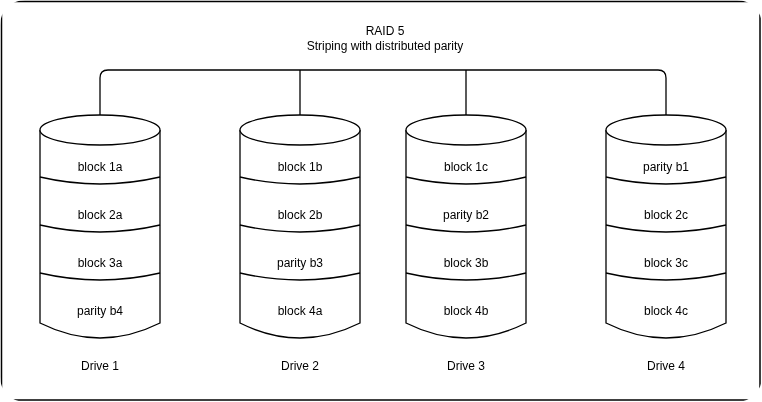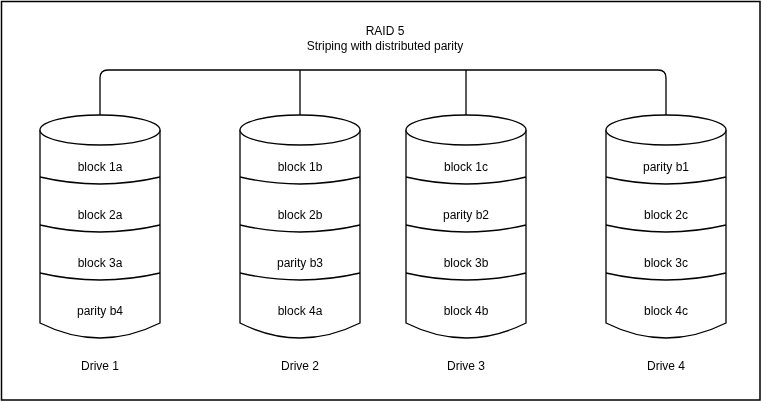--- a/index.html
+++ b/index.html
@@ -7,20 +7,21 @@
     padding: 0;
     background: #ffffff;
   }
   .canvas {
     position: relative;
     width: 762px;
     height: 402px;
     background: #ffffff;
     overflow: hidden;
     font-family: "Liberation Sans", sans-serif;
+    border-radius: 25px;
   }
   svg text {
     font-family: "Liberation Sans", sans-serif;
     font-size: 12px;
     fill: #000000;
   }
   svg .title-text {
     font-size: 12px;
   }
 </style>

